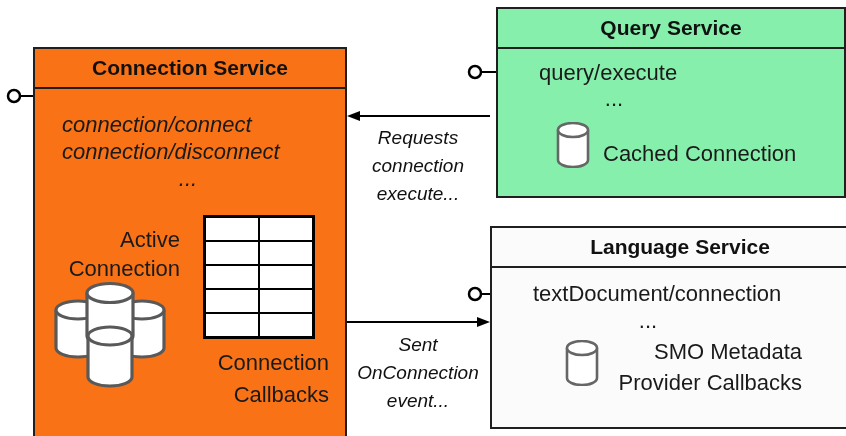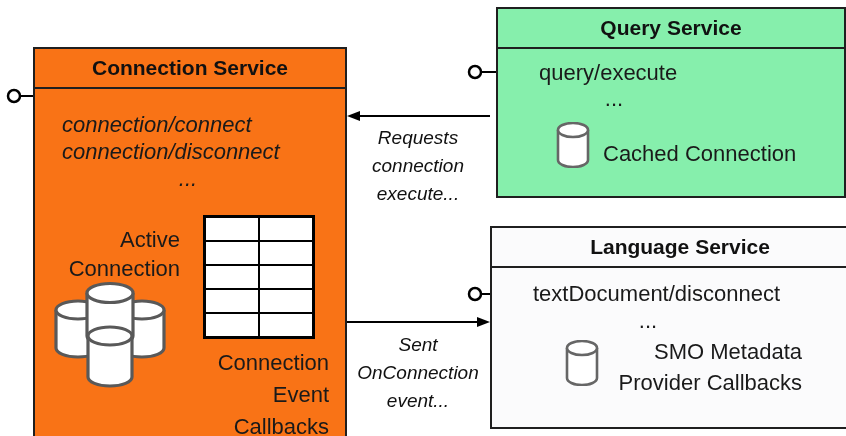--- a/index.html
+++ b/index.html
@@ -123,21 +123,20 @@
         <div class="cell"></div>
         <div class="cell"></div>
         <div class="cell"></div>
         <div class="cell"></div>
         <div class="cell"></div>
         <div class="cell"></div>
       </div>
 
     <div class="abs center-label" id="callbacks-label">
       <div>Connection</div>
-      <div>Event</div>
       <div>Callbacks</div>
     </div>
   </div>
 
   <div class="box" id="query-box">
     <div class="box-header">Query Service</div>
 
     <div class="abs methods" id="query-methods">
       <div>query/execute</div>
       <div class="ellipsis">...</div>
@@ -149,21 +148,21 @@
         <ellipse cx="17" cy="8" rx="15" ry="7"></ellipse>
       </g>
     </svg>
     <div class="abs" id="cached-label">Cached Connection</div>
   </div>
 
   <div class="box" id="lang-box">
     <div class="box-header">Language Service</div>
 
     <div class="abs methods" id="lang-methods">
-      <div>textDocument/disconnect</div>
+      <div>textDocument/connection</div>
       <div class="ellipsis">...</div>
     </div>
 
     <svg class="abs" id="lang-cyl" viewBox="0 0 34 46">
       <g stroke="#666666" stroke-width="2.6" fill="#ffffff">
         <path d="M2,8 v30 a15,7 0 0 0 30,0 v-30"></path>
         <ellipse cx="17" cy="8" rx="15" ry="7"></ellipse>
       </g>
     </svg>
     <div class="abs" id="smo-label">

